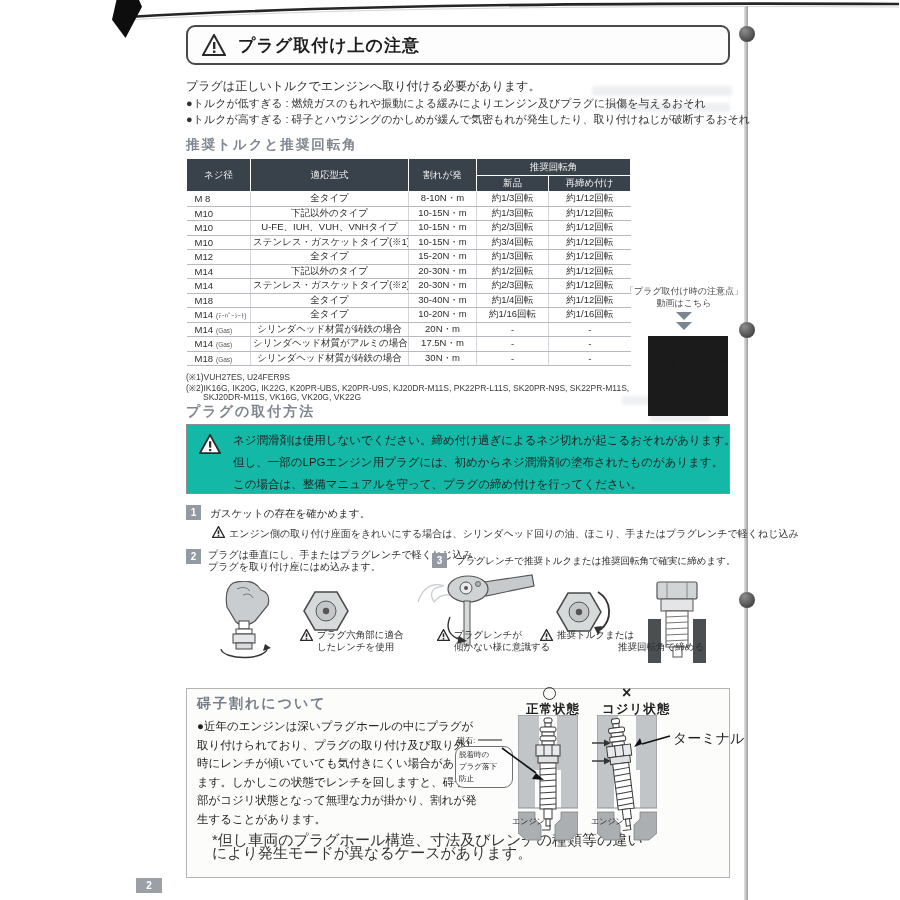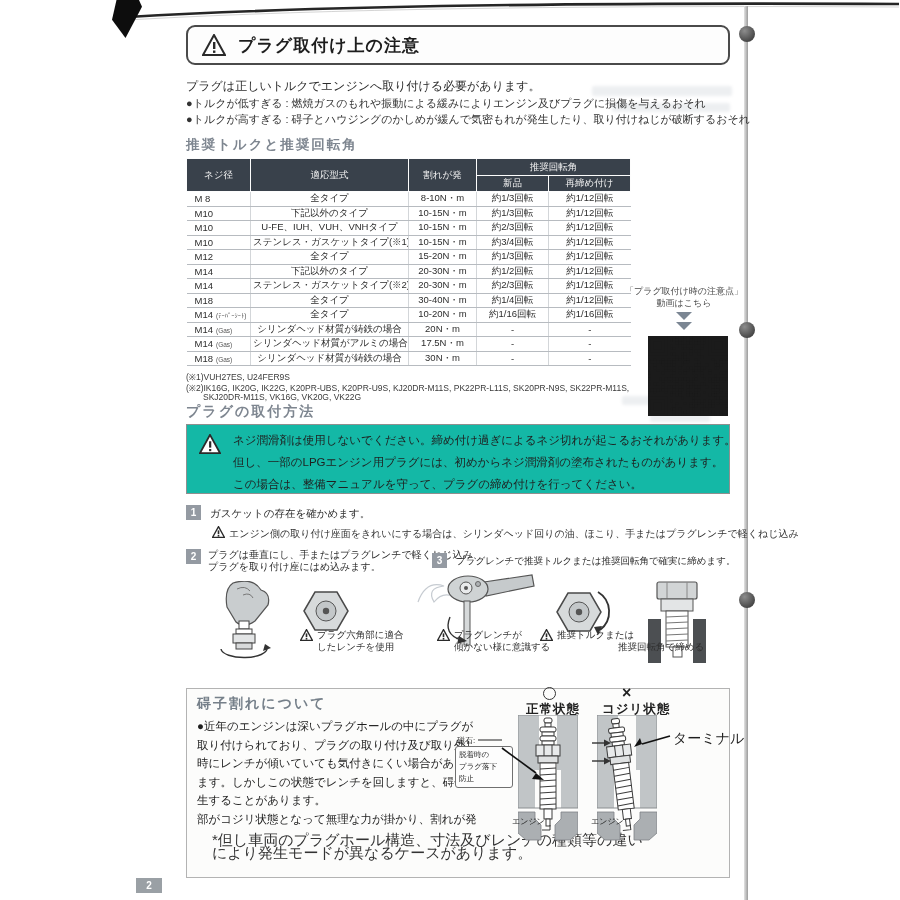--- a/index.html
+++ b/index.html
@@ -62,21 +62,21 @@
   .ins-box { left:186px; top:688px; width:544px; height:190px; border:1px solid #b3b3b3; background:#fcfcfb; }
   .ins-h { left:197px; top:695px; font-size:14px; font-weight:bold; color:#76808a; letter-spacing:2px; }
   .ins-body { left:197px; top:717px; width:300px; }
   .ins-line { font-size:11.5px; color:#1e1e1e; line-height:18.5px; white-space:nowrap; }
   .ins-foot { left:197px; top:833px; }
   .ins-foot div { font-size:15px; color:#333; line-height:13px; white-space:nowrap;margin-left:15px; }
   .state-label { font-size:12.5px; font-weight:bold; color:#222; letter-spacing:1px; white-space:nowrap; }
   .ok-circle { width:13px; height:13px; border:1.6px solid #333; border-radius:50%; }
   .ng-mark { font-size:16px; font-weight:bold; color:#222; line-height:14px; }
   .mini-label { font-size:8px; color:#1e1e1e; white-space:nowrap; }
-  .magnet-box { left:455px; top:746px; width:58px; height:42px; border:1px solid #707070; border-radius:3px;
+  .magnet-box { left:455px; top:746px; width:58px; height:42px; border:1px solid #707070; border-radius:9px;
                 background:#fdfdfd; padding:2px 3px; }
   .magnet-box div { font-size:7.5px; color:#222; line-height:12px; white-space:nowrap; }
 
   .pgnum { left:136px; top:878px; width:26px; height:15px; background:#9aa0a5; color:#fff;
            font-size:10px; font-weight:bold; display:flex; align-items:center; justify-content:center; }
 </style>
 </head>
 <body>
 
 <div class="page">
@@ -668,22 +668,22 @@
   <div class="abs ill-cap" style="left:574px; top:641px;margin-left:44px;">推奨回転角で締める</div>
 
   <div class="abs ins-box"></div>
   <h2 class="abs ins-h">碍子割れについて</h2>
   <div class="abs ins-body">
 
   <div class="ins-line">●近年のエンジンは深いプラグホールの中にプラグが</div>
       <div class="ins-line">取り付けられており、プラグの取り付け及び取り外し</div>
       <div class="ins-line">時にレンチが傾いていても気付きにくい場合があり</div>
       <div class="ins-line">ます。しかしこの状態でレンチを回しますと、碍子頭</div>
+      <div class="ins-line">部がコジリ状態となって無理な力が掛かり、割れが発</div>
       <div class="ins-line">生することがあります。</div>
-      <div class="ins-line">部がコジリ状態となって無理な力が掛かり、割れが発</div>
     </div>
   <div class="abs ins-foot">
 
   <div>*但し車両のプラグホール構造、寸法及びレンチの種類等の違い</div>
       <div>により発生モードが異なるケースがあります。</div>
     </div>
 
   <div class="abs ok-circle" style="left:543px; top:687px;"></div>
   <div class="abs state-label" style="left:526px; top:701px;">正常状態</div>
   <div class="abs ng-mark" style="left:622px; top:686px;">×</div>

